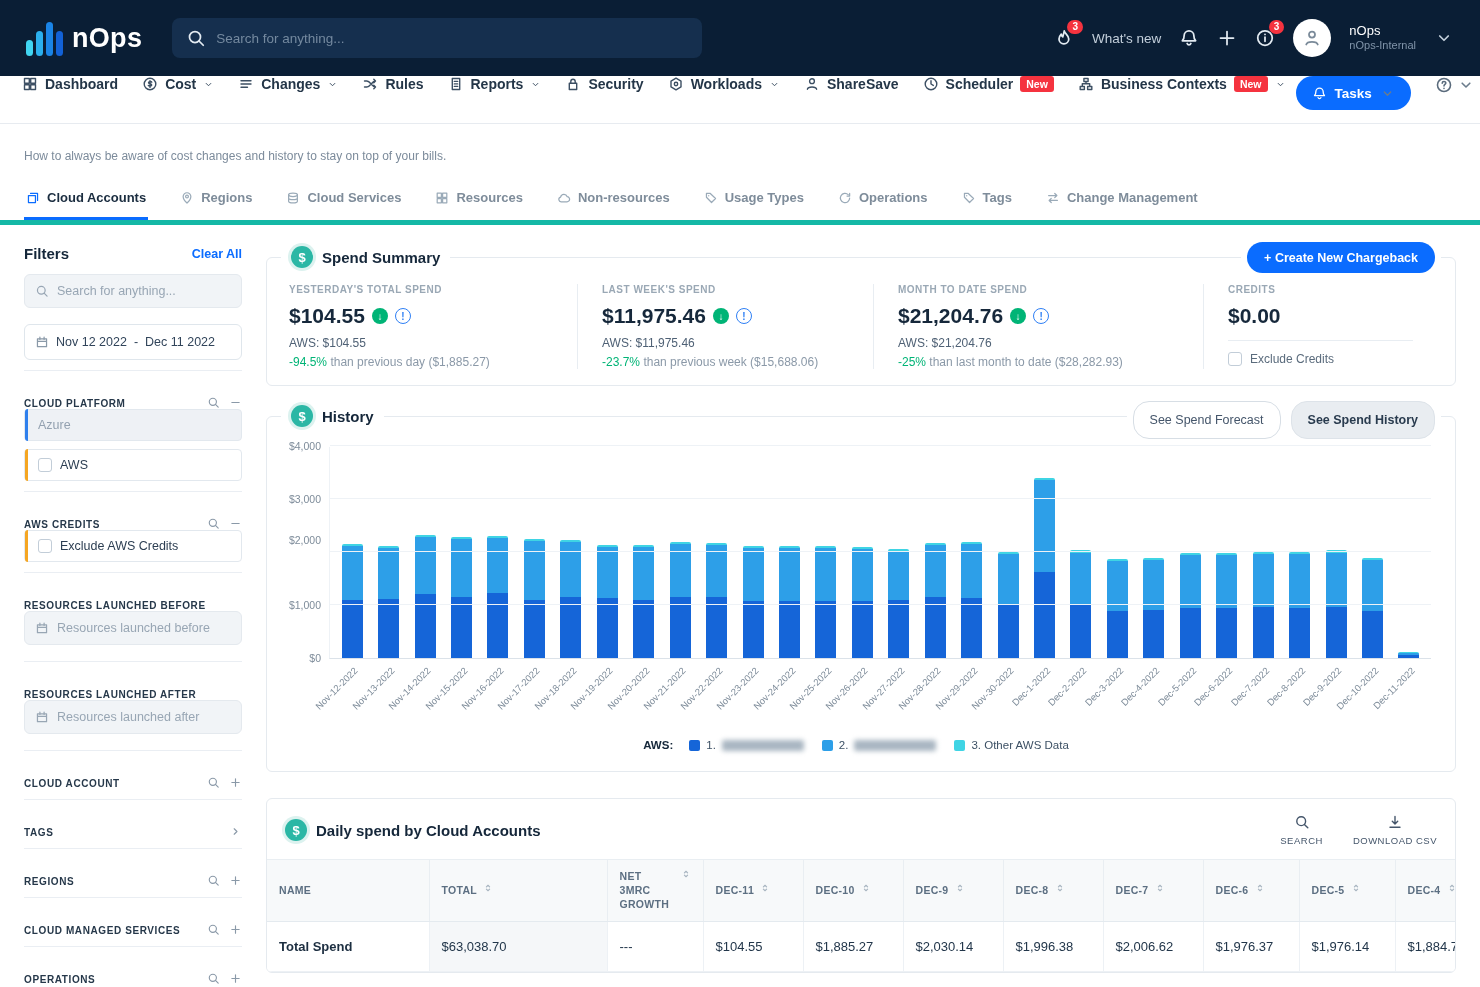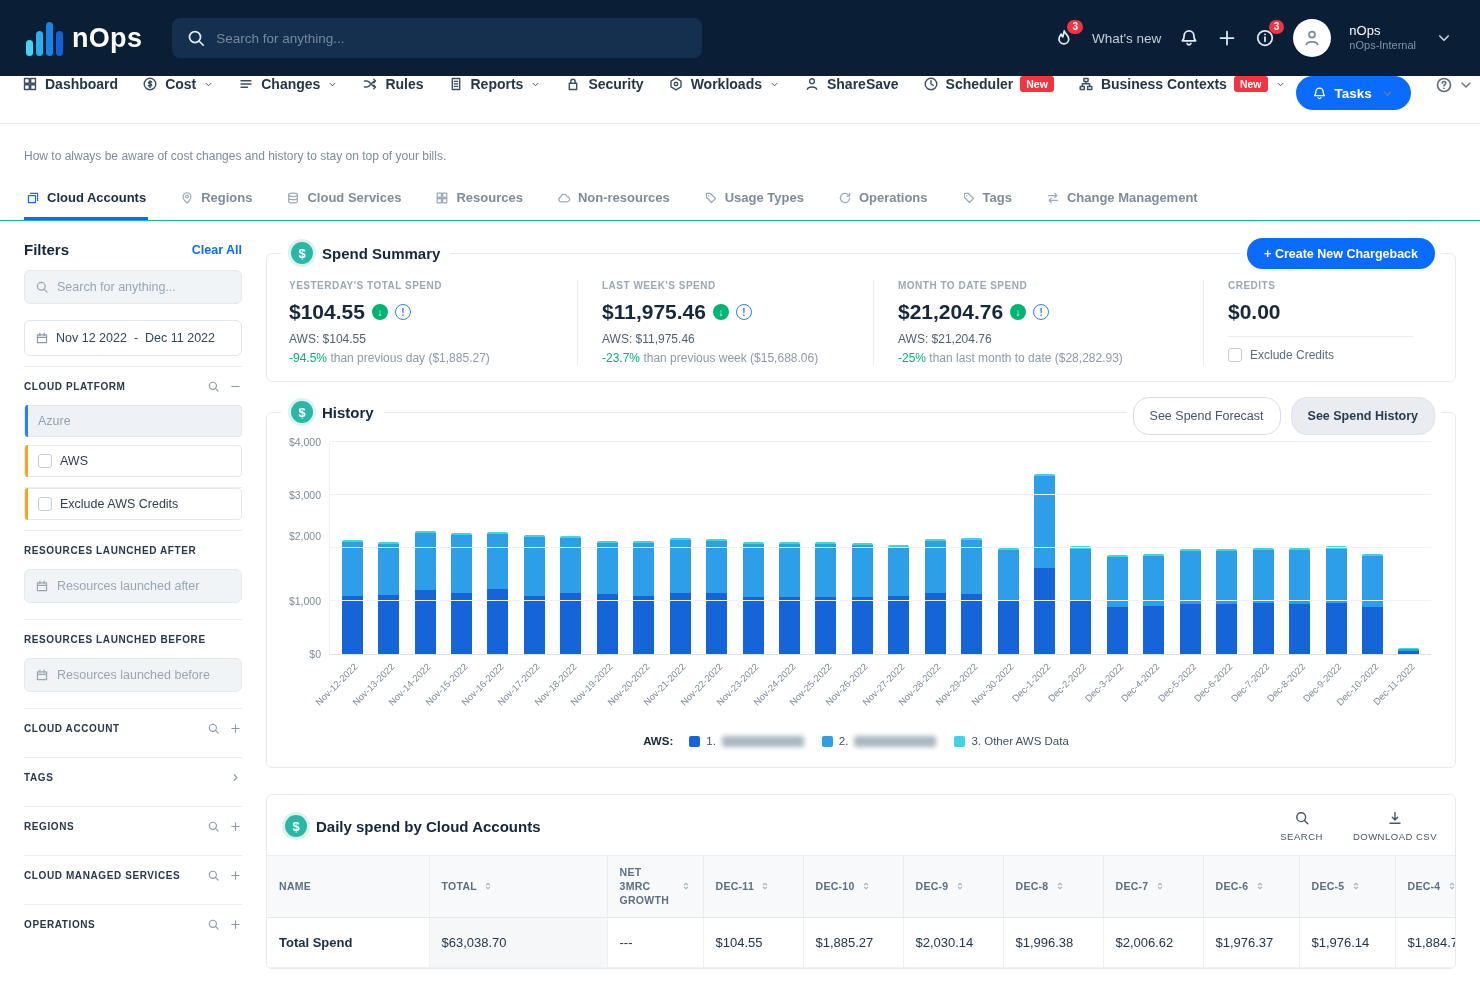--- a/index.html
+++ b/index.html
@@ -37,21 +37,21 @@
 .caret{width:11px;height:11px;color:#6b7c8c}
 .tasks-btn{margin-left:auto;background:#0a6cff;color:#fff;height:34px;border-radius:17px;display:flex;align-items:center;gap:8px;padding:0 16px;font-size:13.5px;font-weight:bold;border:none;cursor:pointer}
 .tasks-btn .ic{width:15px;height:15px}
 .help{display:flex;align-items:center;gap:4px;color:#5a6b7c;margin-left:14px}
 .help .ic{width:18px;height:18px}
 
 
 .page-head{padding:18px 24px 2px}
 .page-title{font-size:22px;font-weight:bold;color:#15273a}
 .page-sub{font-size:12px;color:#7c8b9b;margin-top:7px}
-.tabs{display:flex;gap:30px;padding:0 24px;border-bottom:1px solid #14b8a6;margin-top:14px}
+.tabs{display:flex;gap:30px;padding:0 24px;border-bottom:5px solid #14b8a6;margin-top:14px}
 .tab{display:flex;align-items:center;gap:7px;font-size:13px;font-weight:600;color:#7e8c9a;padding:11px 2px 12px;border-bottom:3px solid transparent;cursor:pointer;white-space:nowrap}
 .tab .ic{width:14px;height:14px;color:#9aaab8}
 .tab.active{color:#1a2c3f;border-color:#0a6cff}
 .tab.active .ic{color:#0a6cff}
 
 
 .content{display:flex;gap:24px;padding:18px 24px 0;align-items:flex-start}
 .sidebar{width:218px;flex:none}
 .main{flex:1;min-width:0}
 
@@ -60,21 +60,21 @@
 .f-title{font-size:15px;font-weight:bold;color:#15273a}
 .f-clear{font-size:12.5px;font-weight:bold;color:#0a6cff;cursor:pointer}
 .s-input{height:34px;background:#f1f4f7;border:1px solid #e4e9ee;border-radius:6px;display:flex;align-items:center;gap:8px;padding:0 10px;color:#98a6b4;margin-bottom:16px}
 .s-input .ic{width:14px;height:14px}
 .s-input input{flex:1;background:transparent;border:none;outline:none;font-size:12.5px;color:#2c3e52;min-width:0}
 .s-input input::placeholder{color:#98a6b4}
 .date-box{height:36px;border:1px solid #dfe6ec;border-radius:6px;display:flex;align-items:center;gap:7px;padding:0 10px;font-size:12.5px;color:#31445a;margin-bottom:8px;cursor:pointer}
 .date-box .ic{width:14px;height:14px;color:#8a99a8}
 .f-section{border-top:1px solid #eaeef3;margin-top:10px}
 .f-section:first-of-type{border-top:none}
-.f-sec-head{display:flex;align-items:center;height:38px;cursor:pointer}
+.f-sec-head{display:flex;align-items:flex-end;height:38px;cursor:pointer}
 .f-sec-label{font-size:10px;font-weight:bold;letter-spacing:.6px;color:#26384a}
 .f-sec-icons{margin-left:auto;display:flex;align-items:center;gap:9px;color:#8a99a8}
 .f-sec-icons .ic{width:13px;height:13px}
 .opt-row{min-height:32px;border:1px solid #e2e8ee;border-radius:4px;display:flex;align-items:center;gap:8px;padding:0 10px 0 13px;position:relative;margin:0 0 8px;font-size:12.5px;color:#2c3e52;cursor:pointer;background:#fff}
 .opt-row::before{content:"";position:absolute;left:0;top:-1px;bottom:-1px;width:3px;border-radius:4px 0 0 4px;background:var(--accent)}
 .opt-row.muted{background:#eef1f5;color:#93a1b0}
 .checkbox{width:14px;height:14px;border:1.5px solid #c2cdd8;border-radius:3px;background:#fff;flex:none}
 
 
 .card{border:1px solid #e5eaef;border-radius:6px;background:#fff;position:relative}
@@ -123,21 +123,21 @@
 .table-card{margin-top:26px;overflow:hidden;padding-bottom:0}
 .table-toolbar{display:flex;align-items:center;padding:15px 18px 13px}
 .tools{margin-left:auto;display:flex;align-items:flex-start}
 .tool{display:flex;flex-direction:column;align-items:center;gap:5px;color:#44556a;font-size:9.5px;letter-spacing:.5px;margin-left:30px;cursor:pointer}
 .tool .ic{width:16px;height:16px}
 .table-title-row{display:flex;align-items:center;gap:9px}
 table{border-collapse:collapse;table-layout:fixed;width:1250px}
 th{background:#f7f9fa;text-align:left;padding:9px 12px;border:1px solid #e9eef2;border-bottom:1px solid #e4eaef}
 th:first-child,td:first-child{border-left:none}
 th:last-child,td:last-child{border-right:none}
-.th-inner{display:flex;align-items:center;font-size:10.5px;font-weight:bold;color:#5c6f82;letter-spacing:.3px;line-height:1.35}
+.th-inner{display:flex;align-items:flex-start;font-size:10.5px;font-weight:bold;color:#5c6f82;letter-spacing:.3px;line-height:1.35}
 .sort-ic{width:10px;height:10px;stroke-width:1.8;color:#a7b4c0;margin-left:6px;flex:none}
 td{font-size:13px;color:#22364a;padding:17px 12px;border:1px solid #edf1f5;border-top:none;background:#fff}
 .td-name{font-weight:bold;color:#1c2e40}
 .col-total{background:#f5f7f9}
 </style>
 </head>
 <body>
 
 <header class="topbar">
   <div class="logo">
@@ -409,47 +409,59 @@
       <div class="opt-row muted" style="--accent:#2f80ed">
         <span>Azure</span>
       </div>
       <div class="opt-row" style="--accent:#f5a623">
         <span class="checkbox"></span>
         <span>AWS</span>
       </div>
     </div>
 
     <div class="f-section">
+      <div class="f-sec-head">
+        <span class="f-sec-label">AWS CREDITS</span>
+        <span class="f-sec-icons">
+          <svg class="ic" viewBox="0 0 16 16">
+              <circle cx="7.2" cy="7.2" r="4.4"></circle>
+              <path d="M10.4 10.4 13.8 13.8"></path>
+            </svg>
+          <svg class="ic" viewBox="0 0 16 16">
+              <path d="M3.5 8h9"></path>
+            </svg>
+        </span>
+      </div>
       <div class="opt-row" style="--accent:#f5a623">
         <span class="checkbox"></span>
         <span>Exclude AWS Credits</span>
+      </div>
+    </div>
+
+    <div class="f-section">
+      <div class="f-sec-head">
+        <span class="f-sec-label">RESOURCES LAUNCHED BEFORE</span>
+      </div>
+      <div class="s-input">
+        <svg class="ic" viewBox="0 0 16 16">
+            <path d="M2.8 4.3h10.4v9H2.8zM2.8 7.2h10.4M5.6 2.3v2.8M10.4 2.3v2.8"></path>
+          </svg>
+        <input placeholder="Resources launched before" style="">
       </div>
     </div>
 
     <div class="f-section">
       <div class="f-sec-head">
         <span class="f-sec-label">RESOURCES LAUNCHED AFTER</span>
       </div>
       <div class="s-input">
         <svg class="ic" viewBox="0 0 16 16">
             <path d="M2.8 4.3h10.4v9H2.8zM2.8 7.2h10.4M5.6 2.3v2.8M10.4 2.3v2.8"></path>
           </svg>
         <input placeholder="Resources launched after" style="">
-      </div>
-    </div>
-
-    <div class="f-section">
-      <div class="f-sec-head">
-        <span class="f-sec-label">RESOURCES LAUNCHED BEFORE</span>
-      </div>
-      <div class="s-input">
-        <svg class="ic" viewBox="0 0 16 16">
-            <path d="M2.8 4.3h10.4v9H2.8zM2.8 7.2h10.4M5.6 2.3v2.8M10.4 2.3v2.8"></path>
-          </svg>
-        <input placeholder="Resources launched before" style="">
       </div>
     </div>
 
     <div class="f-section">
       <div class="f-sec-head">
         <span class="f-sec-label">CLOUD ACCOUNT</span>
         <span class="f-sec-icons">
           <svg class="ic" viewBox="0 0 16 16">
               <circle cx="7.2" cy="7.2" r="4.4"></circle>
               <path d="M10.4 10.4 13.8 13.8"></path>

